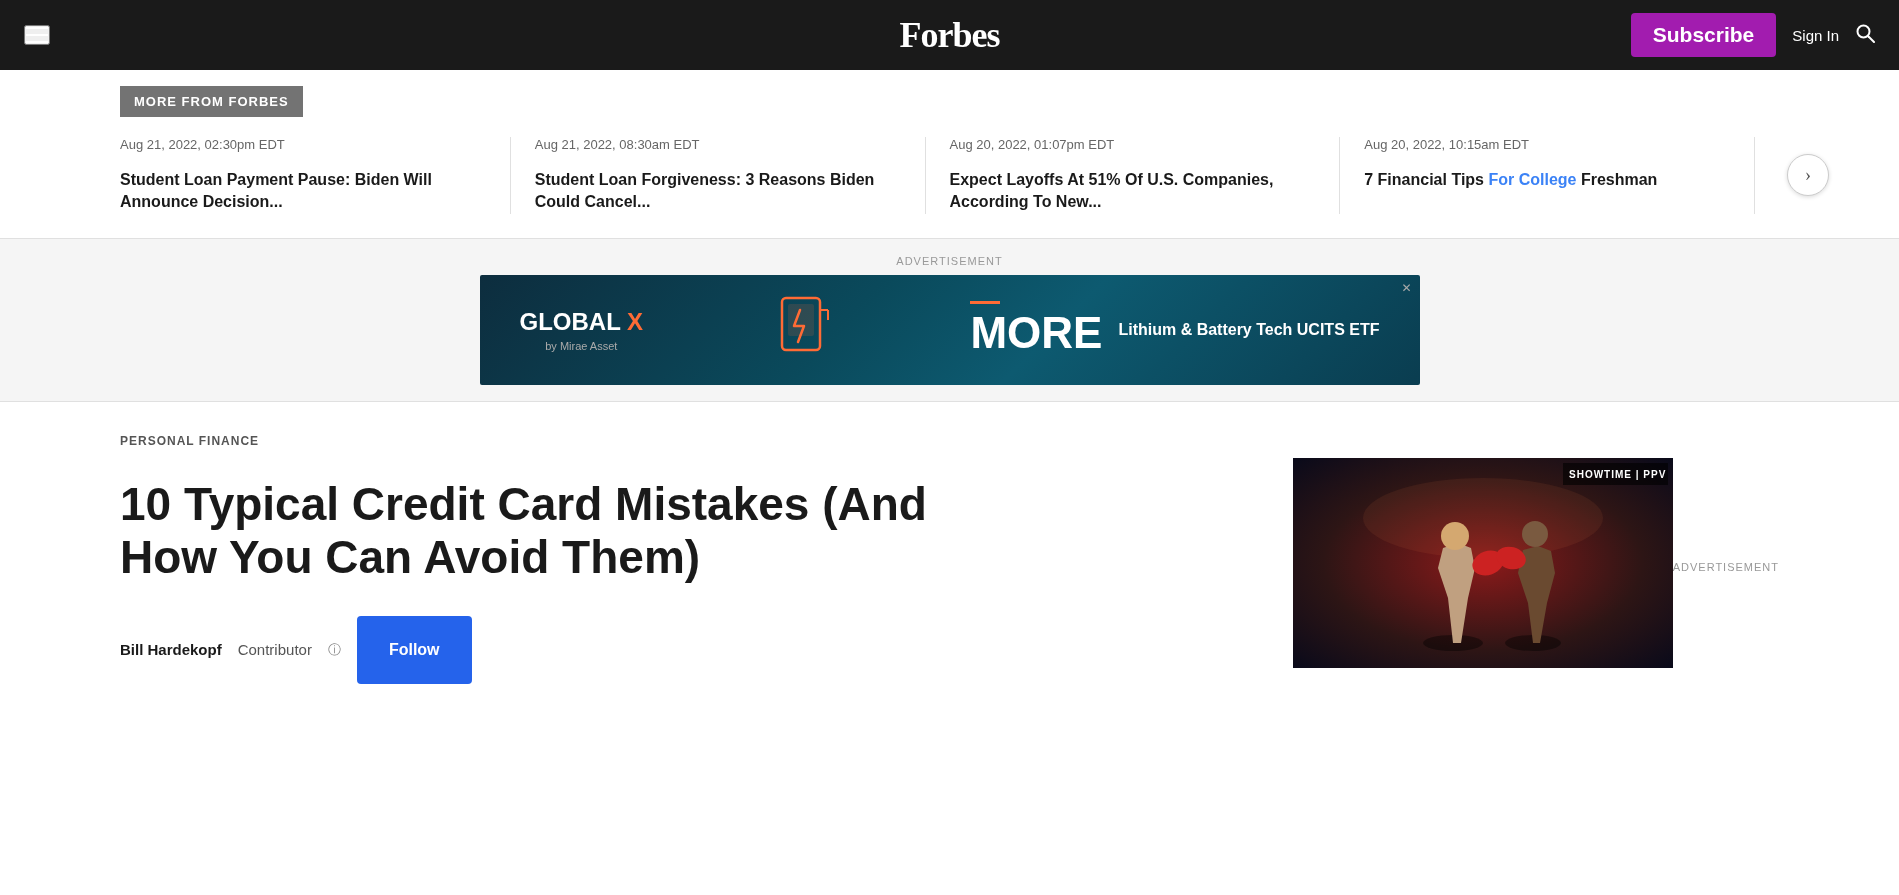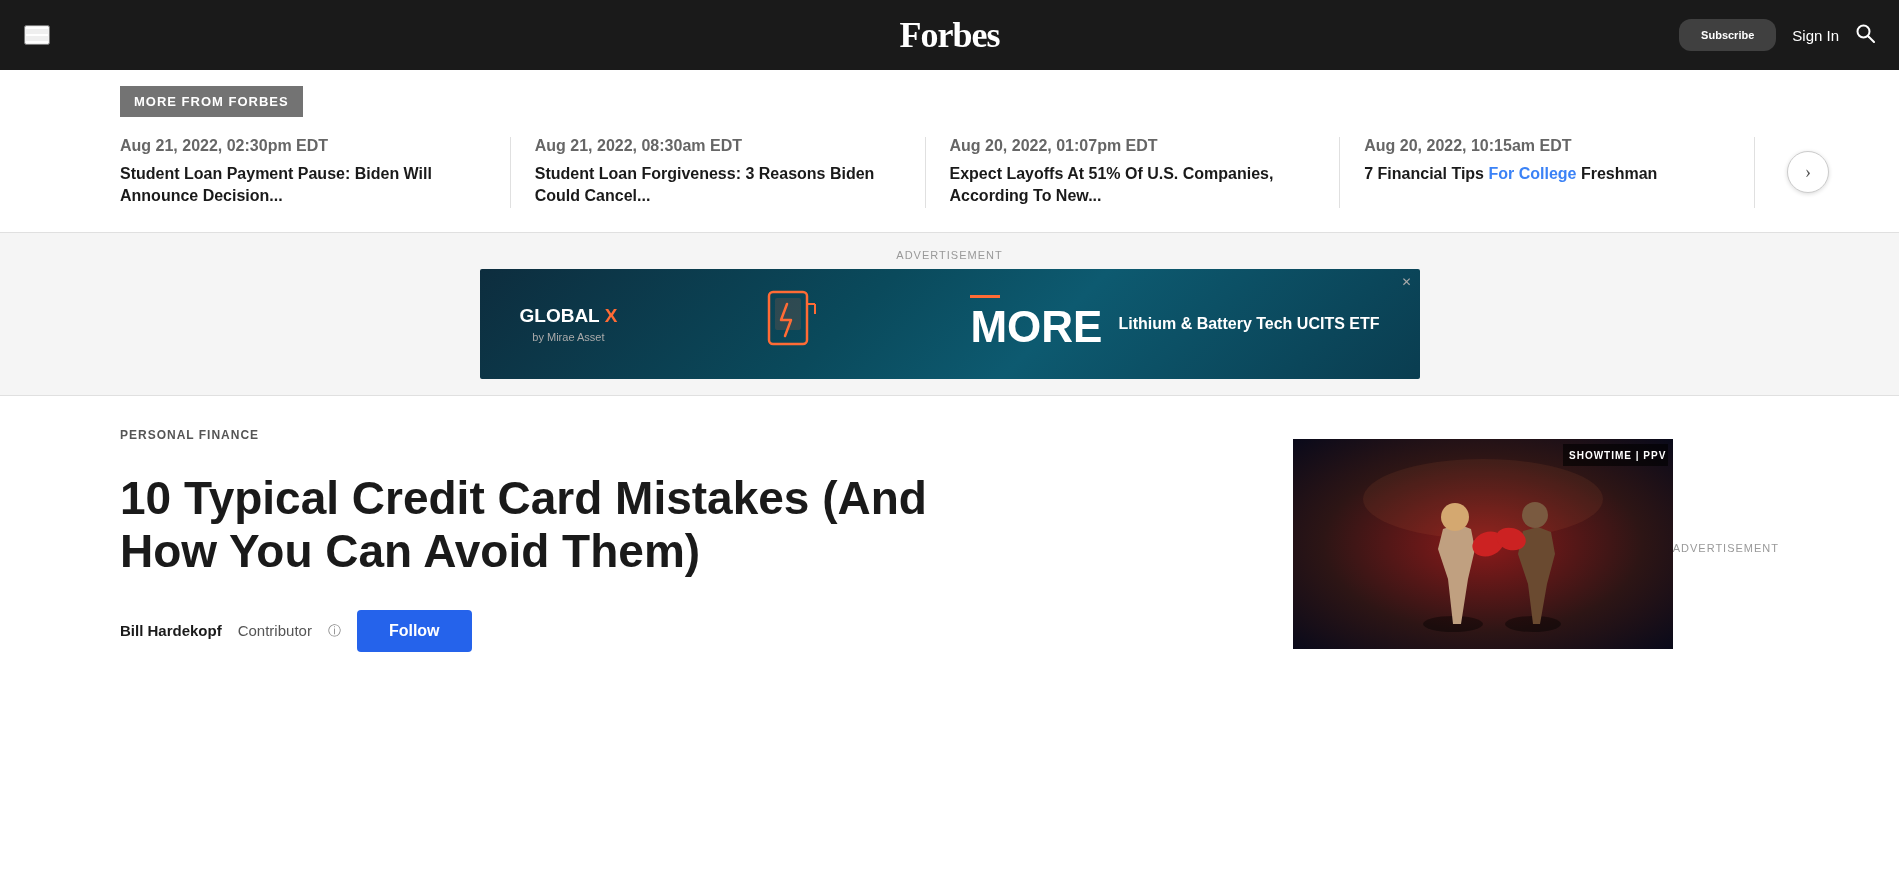--- a/index.html
+++ b/index.html
@@ -41,26 +41,26 @@
       font-family: 'Georgia', serif;
       font-weight: bold;
       letter-spacing: -1px;
     }
     .header-right {
       display: flex;
       align-items: center;
       gap: 16px;
     }
     .subscribe-btn {
-      background: #404040;
+      background: #a21caf;
       color: #fff;
       border: none;
-      border-radius: 12px;
+      border-radius: 4px;
       padding: 10px 22px;
-      font-size: 11px;
+      font-size: 21px;
       font-weight: bold;
       cursor: pointer;
       font-family: Arial, sans-serif;
     }
     .signin-link {
       color: #fff;
       font-size: 15px;
       font-family: Arial, sans-serif;
       cursor: pointer;
       text-decoration: none;
@@ -99,24 +99,23 @@
       padding: 0 24px 0 0;
       border-right: 1px solid #e0e0e0;
       margin-right: 24px;
     }
     .article-card:last-child {
       border-right: none;
       margin-right: 0;
     }
     .article-date {
       font-family: Arial, sans-serif;
-      font-size: 16px;
+      font-size: 13px;
       color: #666;
-      margin-bottom: 8px;
-      font-weight: bold;
+      margin-bottom: 17px;
     }
     .article-title {
       font-family: Arial, sans-serif;
       font-size: 16px;
       font-weight: bold;
       color: #1a1a1a;
       line-height: 1.4;
       cursor: pointer;
     }
     .article-title .highlight {
@@ -168,21 +167,21 @@
       position: relative;
       overflow: hidden;
       border-radius: 2px;
     }
     .ad-banner-left {
       display: flex;
       flex-direction: column;
     }
     .ad-global-x {
       font-family: Arial, sans-serif;
-      font-size: 19px;
+      font-size: 24px;
       font-weight: bold;
       color: #fff;
     }
     .ad-global-x span {
       color: #ff6b35;
     }
     .ad-mirae {
       font-family: Arial, sans-serif;
       font-size: 11px;
       color: #aaa;
@@ -279,21 +278,21 @@
     }
     .author-info-icon {
       font-size: 13px;
       color: #888;
     }
     .follow-btn {
       background: #2563eb;
       color: #fff;
       border: none;
       border-radius: 4px;
-      padding: 12px 32px;
+      padding: 25px 32px;
       font-size: 16px;
       font-weight: bold;
       font-family: Arial, sans-serif;
       cursor: pointer;
     }
     .author-desc {
       font-family: Arial, sans-serif;
       font-size: 13px;
       color: #666;
       font-style: italic;

